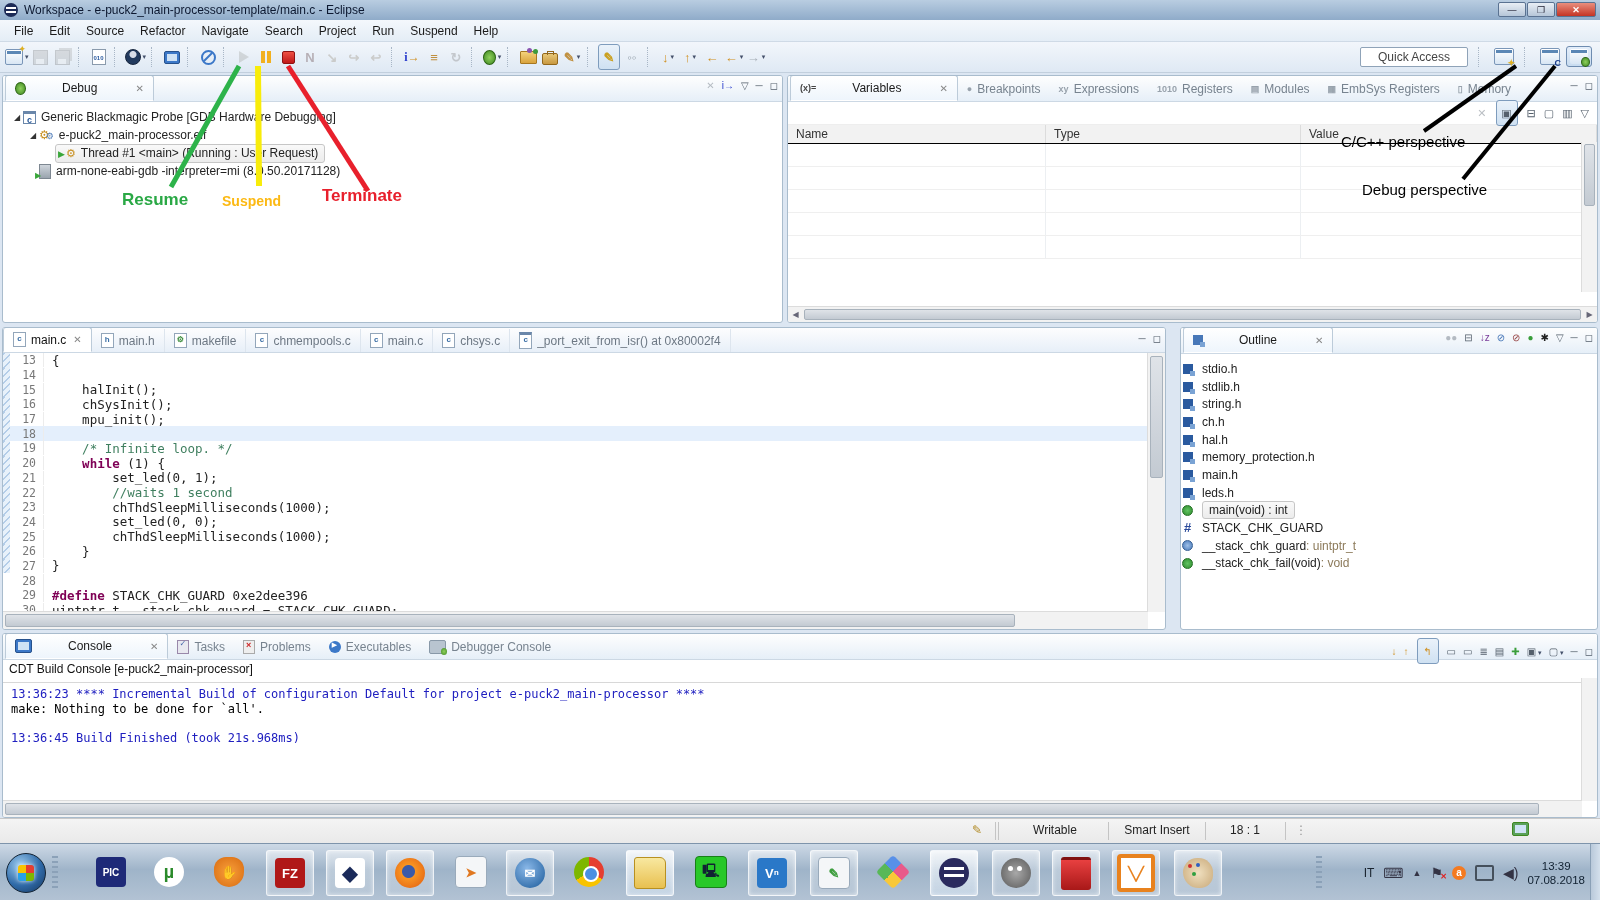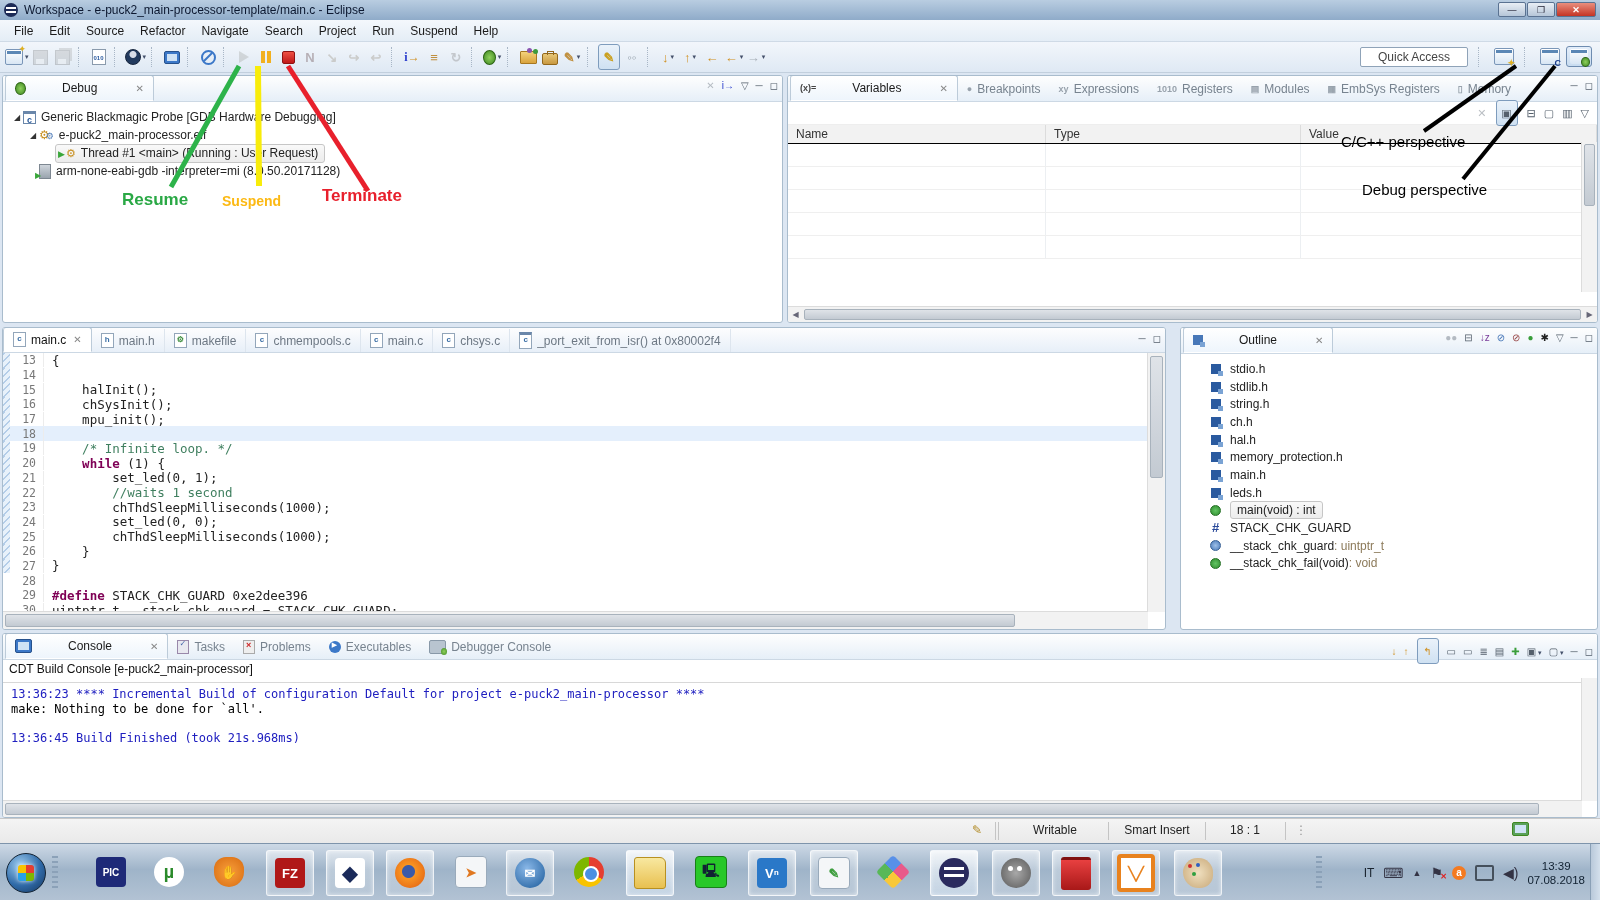--- a/index.html
+++ b/index.html
@@ -99,21 +99,21 @@
   .cl.cur .ln{background:#e4effc;}
   .codetext{padding-left:8px;}
   .k{color:#7f0055;font-weight:bold;}
   .c{color:#3f7f5f;}
   
   .sbv{position:absolute;background:#f2f2f2;border-left:1px solid #dcdcdc;}
   .sbh{position:absolute;background:#f2f2f2;border-top:1px solid #dcdcdc;}
   .thumb{position:absolute;background:linear-gradient(#dfe3e8,#c3cad2);border:1px solid #a8b2bc;border-radius:2px;}
   .sbarrow{position:absolute;width:15px;height:15px;font-size:8px;color:#667;display:flex;align-items:center;justify-content:center;}
   
-  .orow{height:17.7px;display:flex;align-items:center;padding-left:28px;white-space:nowrap;}
+  .orow{height:17.7px;display:flex;align-items:center;white-space:nowrap;}
   .oi{width:13px;margin-right:8px;display:inline-flex;justify-content:center;flex:none;}
   .oi-inc{width:10px;height:10px;background:#2a5a9f;position:relative;}
   .oi-inc::after{content:"";position:absolute;right:-2px;bottom:-2px;width:5px;height:5px;background:#7aa3d4;}
   .oi-pub{width:9px;height:9px;border-radius:50%;background:radial-gradient(#62c462,#2e8b2e);border:1px solid #247024;}
   .oi-fld{width:9px;height:9px;border-radius:50%;background:radial-gradient(#9ec0e8,#4878b8);border:1px solid #365f94;}
   .oi-def{color:#2a4a9a;font-weight:bold;font-size:13px;line-height:10px;}
   .suf{color:#8c7a5a;}
   .osel{display:inline-flex;align-items:center;border:1px solid #c6c6c6;background:linear-gradient(#f9f9f9,#ececec);border-radius:3px;padding:0 6px;height:16px;}
   
   .ctitle{height:18px;border-bottom:1px solid #d8d8d8;padding:2px 6px;color:#111;}

